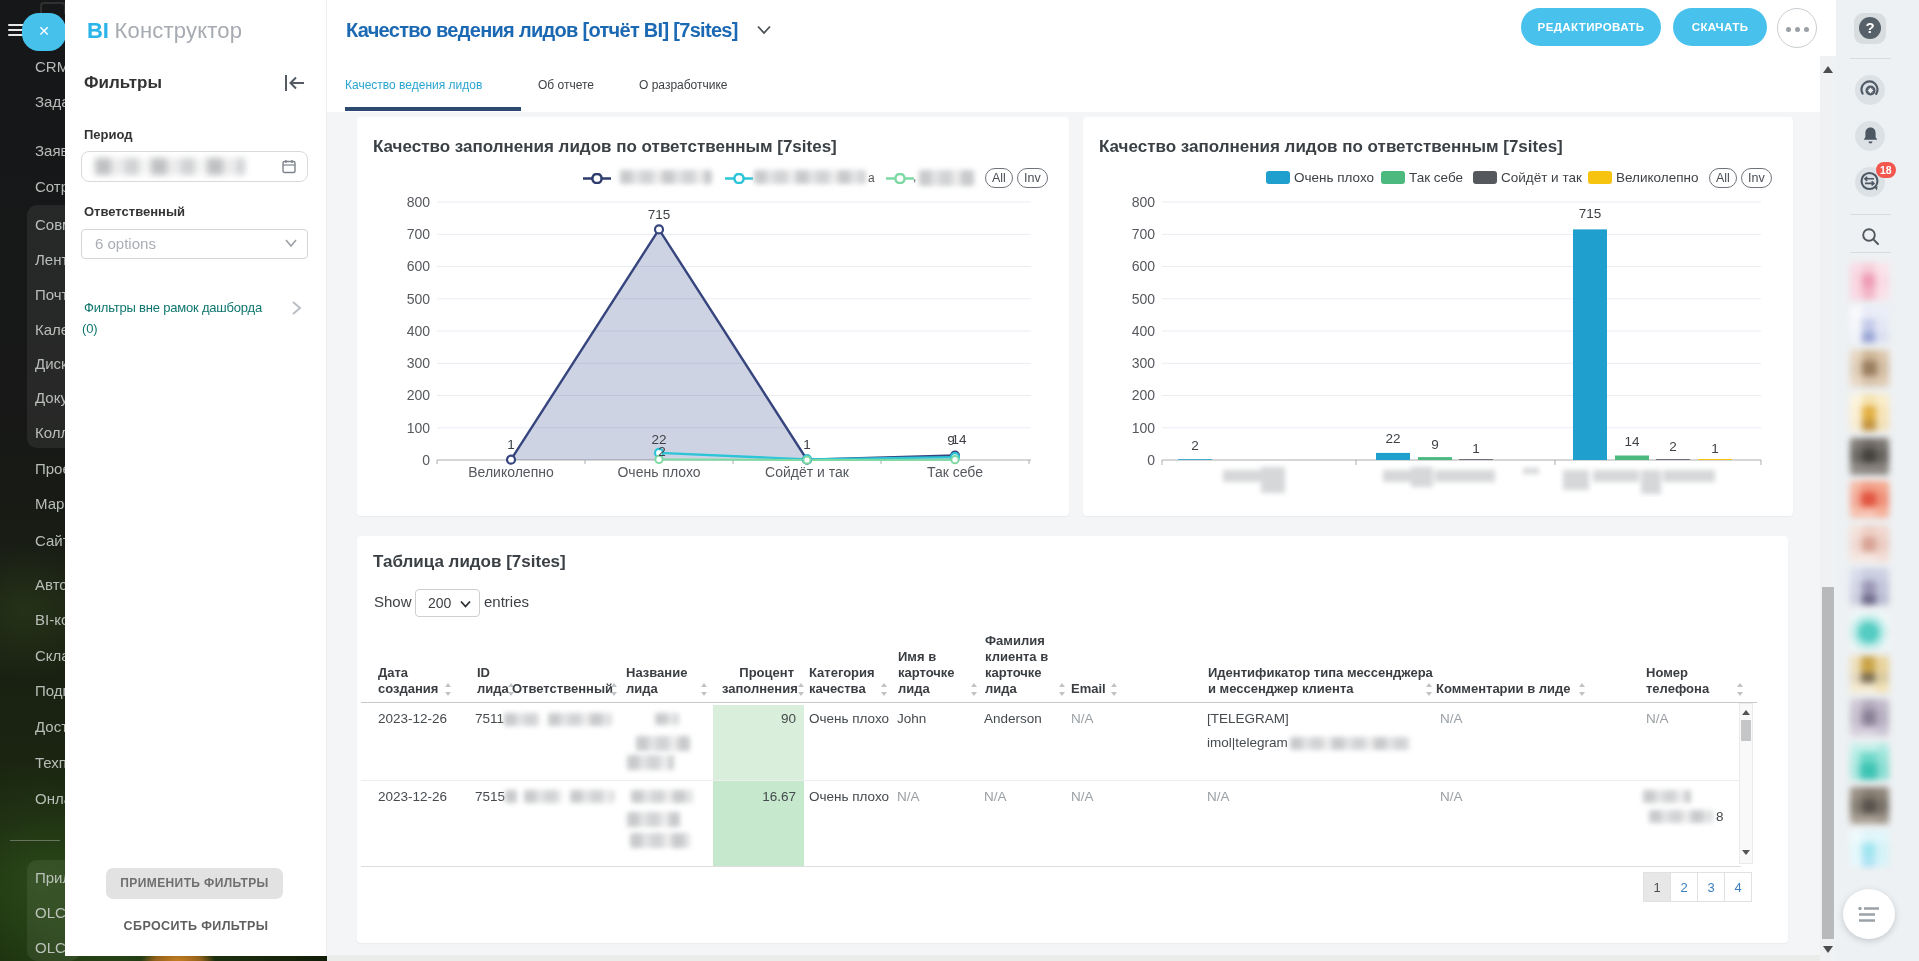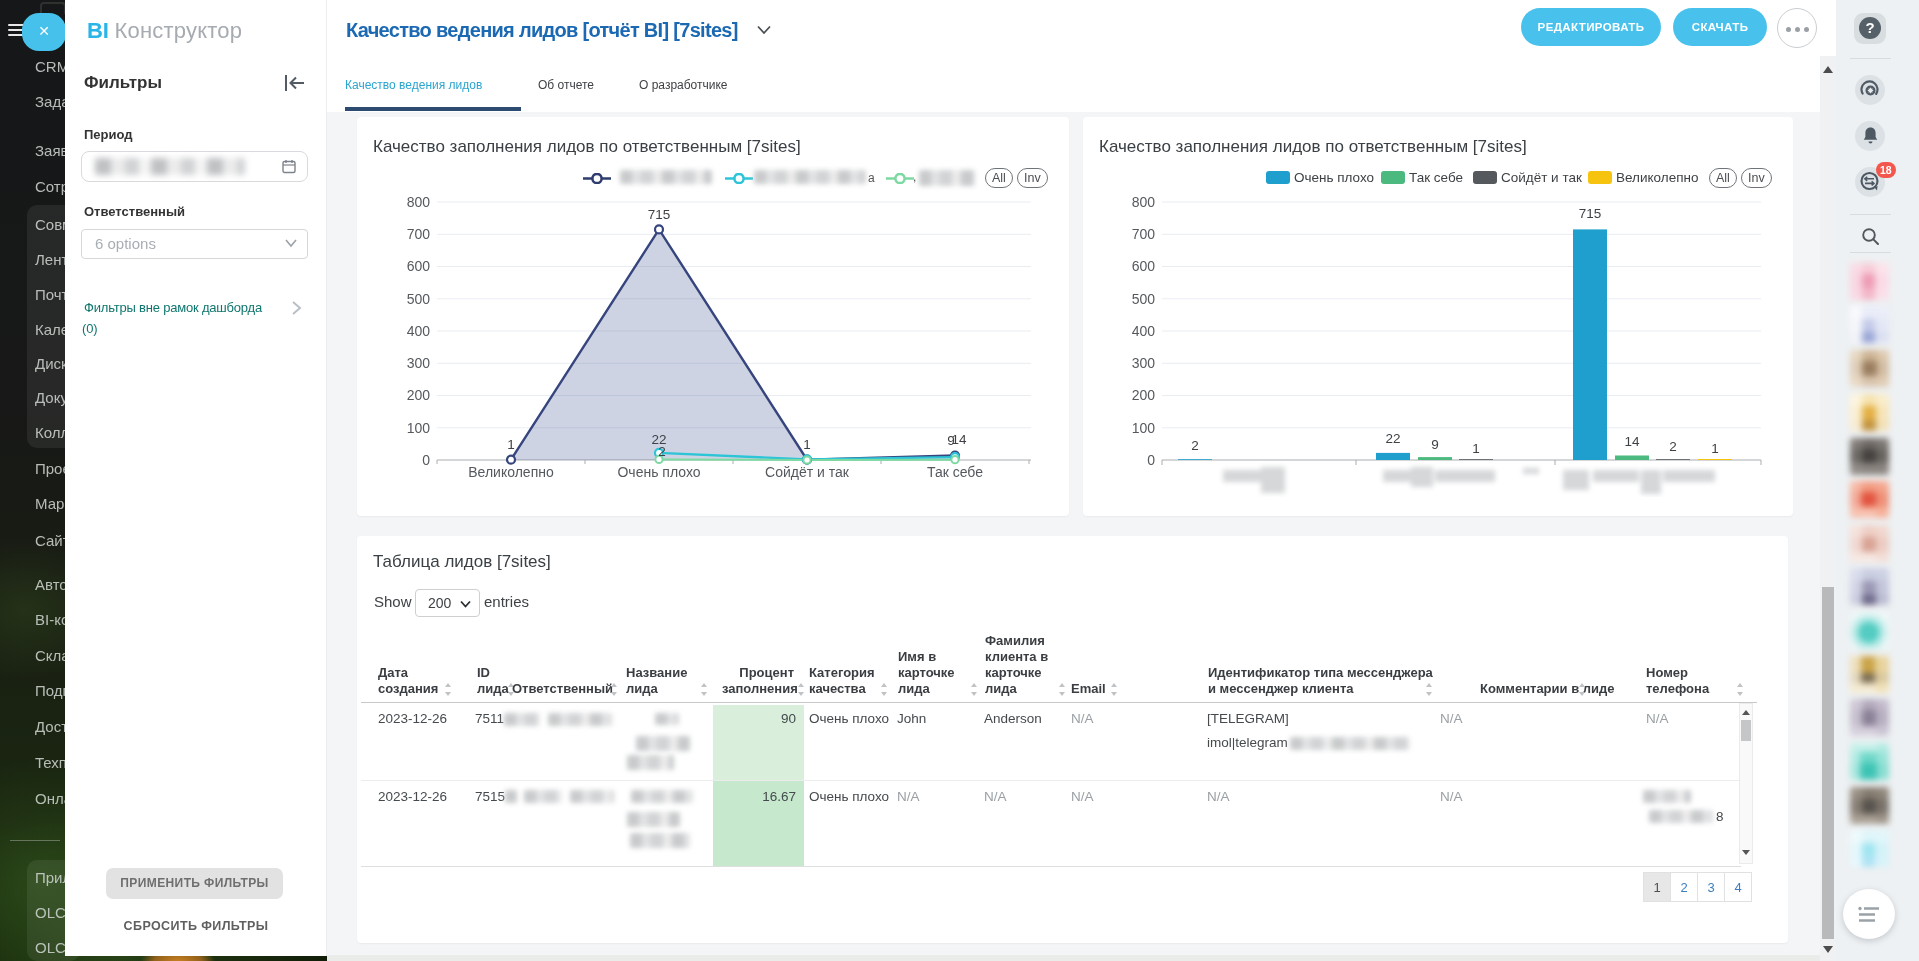--- a/index.html
+++ b/index.html
@@ -40,21 +40,21 @@
 #main{position:absolute;left:327px;top:0;width:1493px;height:961px;background:#f4f5f6}
 #mhead{position:absolute;left:327px;top:0;width:1493px;height:112px;background:#fff}
 #mtitle{position:absolute;left:346px;top:19px;font-size:20px;font-weight:700;color:#1c69b3;white-space:nowrap;letter-spacing:-0.7px}
 .btn{position:absolute;height:38px;border-radius:19px;background:#48c2ec;color:#fff;font-size:11.5px;font-weight:700;
  text-align:center;letter-spacing:.4px}
 #dots{position:absolute;left:1777px;top:8px;width:40px;height:40px;border-radius:50%;background:#fff;border:1px solid #c9ced2}
 #dots i{position:absolute;top:18px;width:5px;height:5px;border-radius:50%;background:#9aa0a6}
 .tab{position:absolute;top:78px;font-size:12px;color:#3f4246;white-space:nowrap}
 #tabu{position:absolute;left:345px;top:107px;width:176px;height:4px;background:#2d4a70}
 .card{position:absolute;background:#fff;border-radius:4px;box-shadow:0 1px 2px rgba(60,70,80,.06)}
-.ctitle{position:absolute;font-size:17px;font-weight:400;color:#3b4045;white-space:nowrap}
+.ctitle{position:absolute;font-size:17px;font-weight:700;color:#3b4045;white-space:nowrap}
 
 .bb{position:absolute;border-radius:2px;background:repeating-linear-gradient(90deg,#c3c5c7 0 12px,#dedfe0 12px 21px,#cdcfd1 21px 33px,#e8e8e9 33px 42px);filter:blur(2.5px);opacity:.9}
 .bbl{position:absolute;border-radius:2px;background:repeating-linear-gradient(90deg,#bfc1c3 0 16px,#ececed 16px 30px,#d0d2d4 30px 44px,#f5f5f5 44px 56px);filter:blur(3px)}
 
 .pill{display:inline-block;border:1.5px solid #6f747a;border-radius:11px;color:#4b4f54;font-size:12.5px;line-height:16px;padding:1px 6px;background:#fff}
 
 .th{position:absolute;font-size:13px;font-weight:700;color:#3a3e42;line-height:16px}
 .td{position:absolute;font-size:13.5px;color:#454a4e;line-height:15px;white-space:nowrap}
 .na{color:#9aa0a5}
 .sort{position:absolute;width:9px;height:13px}
@@ -344,21 +344,21 @@
 <div class="th" style="left:809px;bottom:264px">Категория<br>качества</div>
 <div class="sort" style="left:880px;top:683px"></div>
 <div class="th" style="left:898px;bottom:264px">Имя в<br>карточке<br>лида</div>
 <div class="sort" style="left:970px;top:683px"></div>
 <div class="th" style="left:985px;bottom:264px">Фамилия<br>клиента в<br>карточке<br>лида</div>
 <div class="sort" style="left:1058px;top:683px"></div>
 <div class="th" style="left:1071px;bottom:264px">Email</div>
 <div class="sort" style="left:1110px;top:683px"></div>
 <div class="th" style="left:1208px;bottom:264px">Идентификатор типа мессенджера<br>и мессенджер клиента</div>
 <div class="sort" style="left:1425px;top:683px"></div>
-<div class="th" style="left:1480px;bottom:264px">Комментарии в лиде</div>
+<div class="th" style="left:1436px;bottom:264px">Комментарии в лиде</div>
 <div class="sort" style="left:1578px;top:683px"></div>
 <div class="th" style="left:1646px;bottom:264px">Номер<br>телефона</div>
 <div class="sort" style="left:1736px;top:683px"></div>
 <div class="abs" style="left:361px;top:702px;width:1396px;height:1px;background:#c6c8ca"></div>
 
 <div class="td" style="left:378px;top:711px">2023-12-26</div>
 <div class="td" style="left:475px;top:711px">7511</div>
 <div class="bb" style="left:504px;top:713px;width:36px;height:13px"></div>
 <div class="bb" style="left:548px;top:713px;width:64px;height:13px"></div>
 <div class="bb" style="left:655px;top:713px;width:24px;height:12px"></div>

